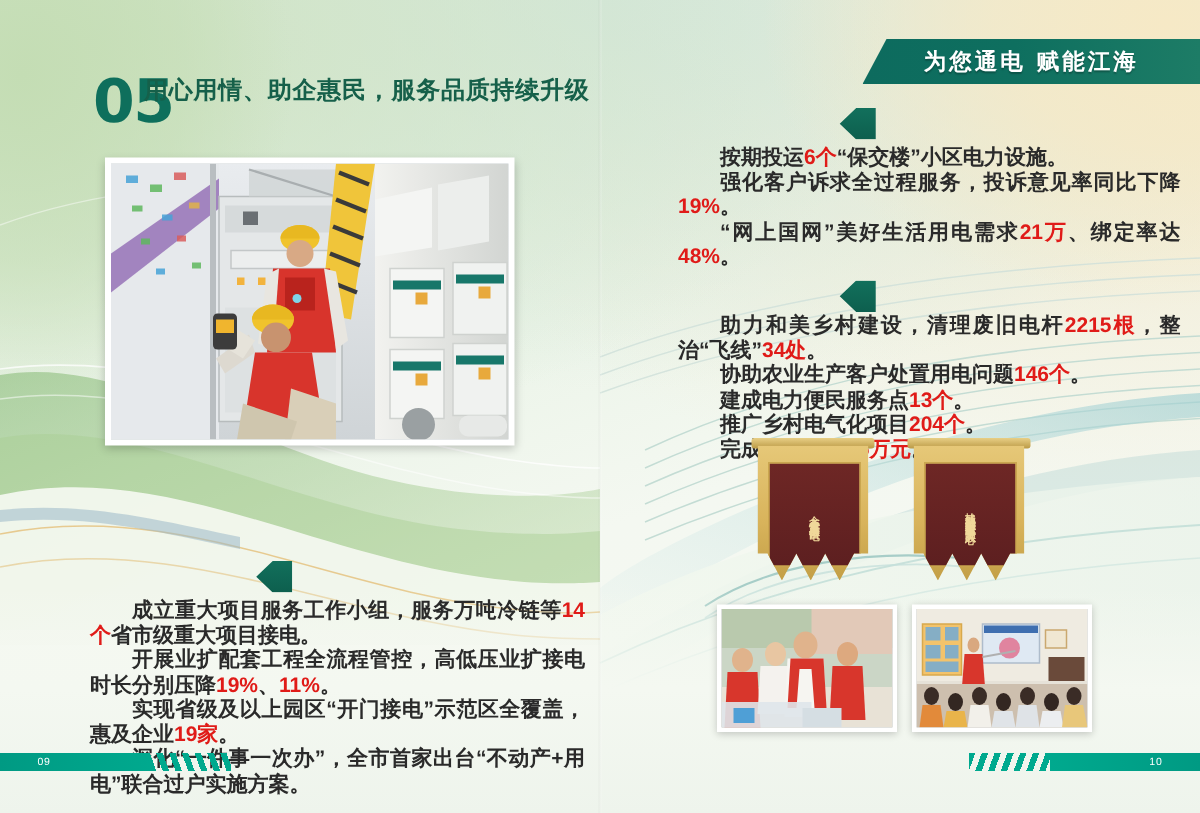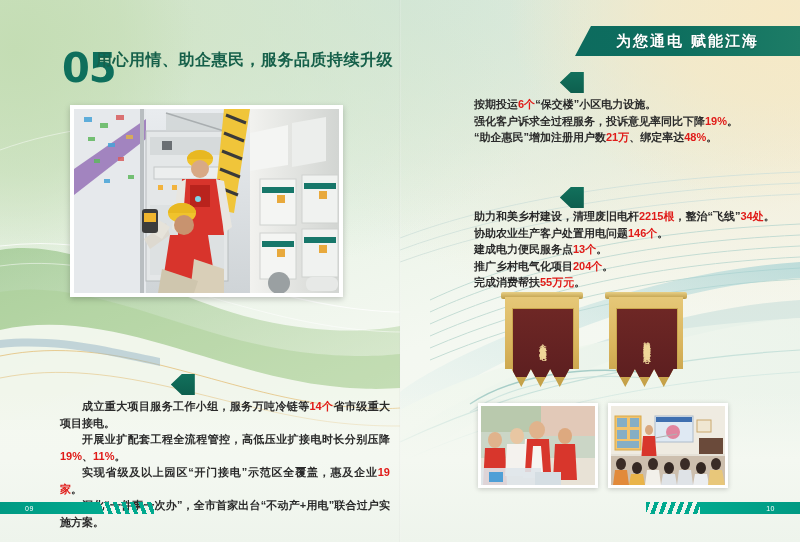--- a/index.html
+++ b/index.html
@@ -56,21 +56,21 @@
     display:flex;align-items:center;padding:0 34px 0 12px;
     clip-path:polygon(0 0,100% 0,100% 100%,calc(100% - 13px) 100%,calc(100% - 24px) 50%,calc(100% - 13px) 0,0 0);
     box-shadow:1px 1px 2px rgba(0,0,0,.18);}
   .ribbon span{color:#fff;font-size:12px;font-weight:bold;letter-spacing:.6px;white-space:nowrap;}
 
   #ribbon-1{left:437px;top:72px;}
   #ribbon-2{left:437px;top:187px;}
   #ribbon-3{left:48px;top:374px;}
 
   
-  .para{position:absolute;font-size:11px;color:#2a2a2a;line-height:16.5px;
+  .para{position:absolute;font-size:14px;color:#2a2a2a;line-height:16.5px;
     text-align:justify;font-weight:bold;}
   .para p{margin:0;text-indent:2em;}
   .hl{color:#e01b18;}
 
   #para-1{left:452px;top:96px;width:335px;}
   #para-2{left:452px;top:208px;width:335px;}
   #para-3{left:60px;top:398px;width:330px;}
 
   
   .pennants{position:absolute;left:505px;top:292px;width:195px;height:105px;}
@@ -286,21 +286,21 @@
       </svg>
     </div>
   </div>
 
   <div class="ribbon" id="ribbon-1">
     <span>服务民生措施有力</span>
   </div>
   <div class="para" id="para-1">
       <p><span>按期投运</span><span class="hl">6个</span><span>“保交楼”小区电力设施。</span></p>
       <p><span>强化客户诉求全过程服务，投诉意见率同比下降</span><span class="hl">19%</span><span>。</span></p>
-      <p><span>“助企惠民”增加注册用户数</span><span class="hl">21万</span><span>、绑定率达</span><span class="hl">48%</span><span>。</span></p>
+      <p><span>“网上国网”美好生活用电需求</span><span class="hl">21万</span><span>、绑定率达</span><span class="hl">48%</span><span>。</span></p>
     </div>
 
   <div class="ribbon" id="ribbon-2">
     <span>乡村振兴高效支撑</span>
   </div>
   <div class="para" id="para-2">
       <p><span>助力和美乡村建设，清理废旧电杆</span><span class="hl">2215根</span><span>，整治“飞线”</span><span class="hl">34处</span><span>。</span></p>
       <p><span>协助农业生产客户处置用电问题</span><span class="hl">146个</span><span>。</span></p>
       <p><span>建成电力便民服务点</span><span class="hl">13个</span><span>。</span></p>
       <p><span>推广乡村电气化项目</span><span class="hl">204个</span><span>。</span></p>

